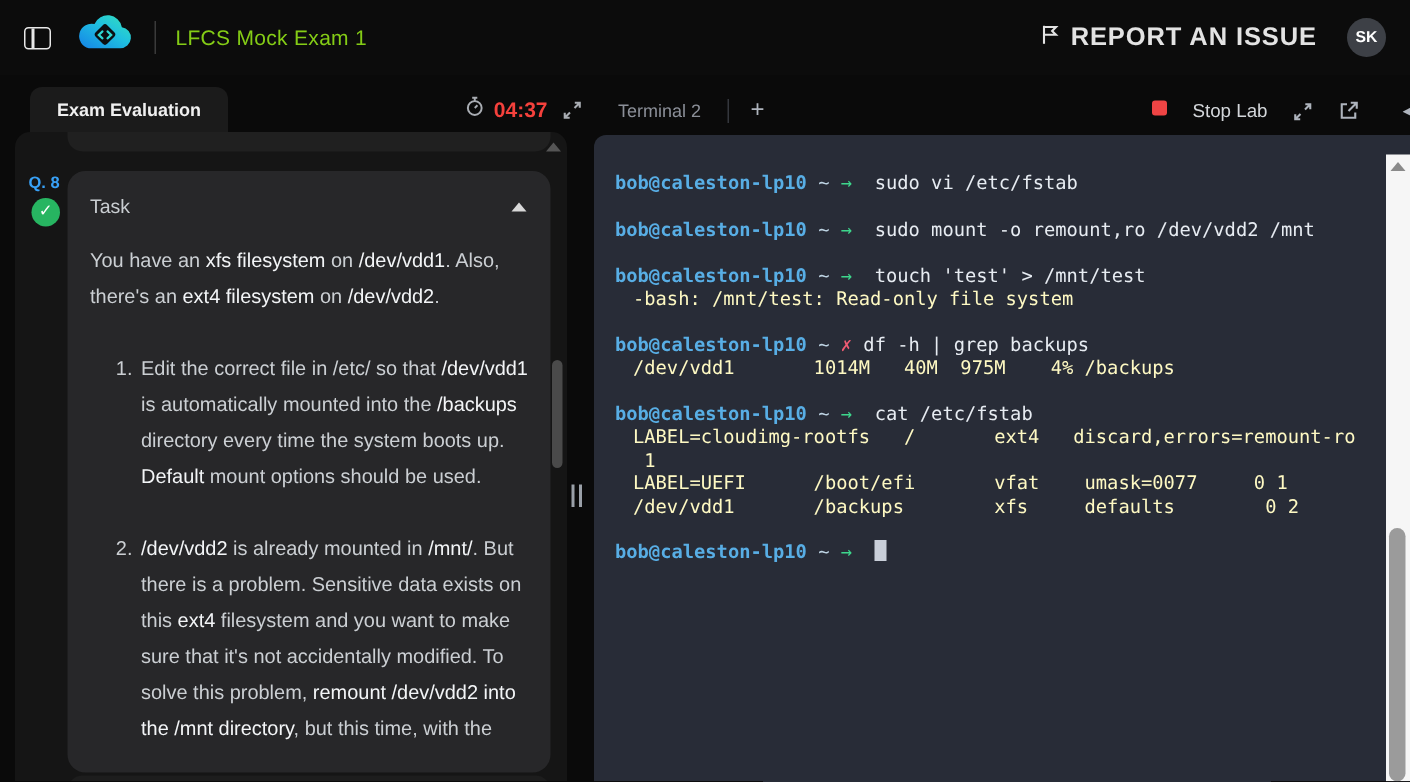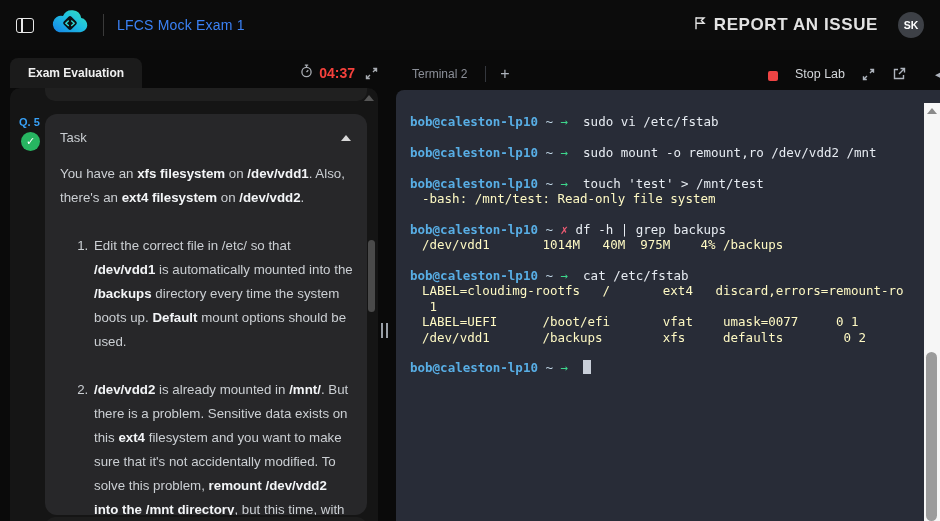--- a/index.html
+++ b/index.html
@@ -7,30 +7,30 @@
   .stage{position:relative;width:940px;height:521px;overflow:hidden;background:#0a0a0a;
          font-family:"Liberation Sans",sans-serif;color:#e5e5e5;}
 
   
   .topbar{position:absolute;left:0;top:0;width:940px;height:50px;background:#0c0c0c;
           display:flex;align-items:center;padding:0 16px;}
   .panel-toggle{width:18px;height:15px;border:1.6px solid #e8e8e8;border-radius:3px;position:relative;flex:0 0 auto;cursor:pointer;}
   .panel-toggle::after{content:"";position:absolute;left:4px;top:0;bottom:0;width:1.6px;background:#e8e8e8;}
   .logo{margin-left:16px;flex:0 0 auto;}
   .vdiv{width:1px;height:22px;background:#3a3a3a;margin:0 13px;}
-  .app-title{font-size:14px;font-weight:500;color:#3b82f6;letter-spacing:.2px;}
+  .app-title{font-size:14px;font-weight:500;color:#84cc16;letter-spacing:.2px;}
   .tb-spacer{flex:1;}
   .report{display:flex;align-items:center;gap:8px;font-size:17px;font-weight:700;
           letter-spacing:.6px;color:#e3e3e3;cursor:pointer;}
   .avatar{width:26px;height:26px;border-radius:50%;background:#3d4046;color:#fff;
           font-size:10.5px;font-weight:700;display:flex;align-items:center;justify-content:center;
           margin-left:20px;cursor:pointer;}
 
   
-  .left-tabrow{position:absolute;left:10px;top:58px;width:368px;height:30px;display:flex;align-items:center;}
+  .left-tabrow{position:absolute;left:20px;top:58px;width:368px;height:30px;display:flex;align-items:center;}
   .tab-exam{height:30px;padding:0 18px;background:#1b1b1b;border-radius:8px 8px 0 0;
             display:flex;align-items:center;font-size:12px;font-weight:700;color:#f0f0f0;cursor:pointer;}
   .timer{display:flex;align-items:center;gap:6px;margin-left:auto;margin-right:10px;}
   .timer-text{font-size:14px;font-weight:600;color:var(--c-timer);}
   .icon-btn{color:#a9adb3;cursor:pointer;display:flex;align-items:center;}
 
   .left-body{position:absolute;left:10px;top:88px;width:368px;height:433px;background:#151515;
              border-radius:10px 10px 0 0;overflow:hidden;}
   .prev-card{position:absolute;left:35px;top:0;width:322px;height:13px;background:#202020;
              border-radius:0 0 10px 10px;}
@@ -40,41 +40,41 @@
   .qcheck{position:absolute;left:11px;top:44px;width:19px;height:19px;border-radius:50%;
           background:var(--c-check);display:flex;align-items:center;justify-content:center;}
   .qcheck span{color:#fff;font-size:11px;line-height:1;}
   .task-card{position:absolute;left:35px;top:26px;width:322px;height:401px;background:#272729;
              border-radius:12px;overflow:hidden;}
   .card-head{display:flex;align-items:center;justify-content:space-between;padding:16px 16px 0 15px;}
   .card-title{font-size:13px;color:#c9cdd1;}
   .caret-up{width:0;height:0;border-left:5px solid transparent;border-right:5px solid transparent;
             border-bottom:6px solid #d8d8d8;cursor:pointer;}
   .card-body{padding:17px 14px 0 15px;font-size:13.3px;line-height:24px;color:#cbcfd3;}
-  .card-body strong{color:#f3f5f7;font-weight:700;margin-top:24px;}
+  .card-body strong{color:#f3f5f7;font-weight:400;margin-top:24px;}
   .card-body p{margin:0;}
   .card-body ol{margin:24px 0 0 0;padding-left:32px;}
   .card-body li{padding-left:2px;}
   .card-body li + li{margin-top:24px;}
   .l-scroll-up{position:absolute;right:4px;top:7px;width:0;height:0;border-left:5px solid transparent;
                border-right:5px solid transparent;border-bottom:6px solid #555;}
   .l-scroll-thumb{position:absolute;right:3px;top:152px;width:7px;height:72px;background:#4a4a4a;border-radius:4px;cursor:pointer;}
 
   
   .drag-handle{position:absolute;left:381px;top:323px;width:9px;height:15px;display:flex;gap:3px;cursor:col-resize;}
   .drag-handle i{width:2px;height:15px;background:#9aa0a8;display:block;}
 
   
   .term-tabrow{position:absolute;left:396px;top:58px;width:544px;height:32px;display:flex;align-items:center;}
   .term-tab{height:32px;padding:0 16px;display:flex;align-items:center;font-size:12px;cursor:pointer;}
   .term-tab.active{background:#191b20;border-radius:8px 8px 0 0;font-weight:700;color:#fafafa;}
   .term-tab.inactive{color:#8b8f98;}
   .t-div{width:1px;height:16px;background:#34373d;margin:0 2px;}
   .add-tab{font-size:16px;color:#aeb4bd;padding:0 12px;cursor:pointer;}
-  .stop-lab{display:flex;align-items:flex-end;gap:17px;margin-left:auto;cursor:pointer;}
+  .stop-lab{display:flex;align-items:flex-start;gap:17px;margin-left:auto;cursor:pointer;}
   .stop-sq{width:10px;height:10px;background:var(--c-stop);border-radius:2px;}
   .stop-txt{font-size:12.5px;color:#d3d6da;}
   .term-icons{display:flex;align-items:center;gap:17px;margin-left:17px;}
   .edge-sliver{width:5px;height:10px;overflow:hidden;color:#aeb4bd;font-size:11px;line-height:10px;margin-left:12px;}
 
   .term-body{position:absolute;left:396px;top:90px;width:544px;height:431px;background:#282c37;
              border-radius:8px 0 0 0;overflow:hidden;}
   .terminal{position:absolute;left:14px;top:24px;right:20px;bottom:0;margin:0;
             font-family:"DejaVu Sans Mono",monospace;font-size:12.5px;line-height:15.4px;
             white-space:pre;color:#dce2ea;}
@@ -147,21 +147,21 @@
       <svg width="13" height="13" viewBox="0 0 13 13" fill="none" stroke="#a9adb3" stroke-width="1.4">
         <path d="M8 5 L11.5 1.5 M8.2 1.5 h3.3 v3.3"></path>
           <path d="M5 8 L1.5 11.5 M1.5 8.2 v3.3 h3.3"></path>
       </svg>
     </span>
   </div>
 
   <div class="left-body">
     <div class="prev-card"></div>
 
-    <div class="qlabel">Q. 5</div>
+    <div class="qlabel">Q. 8</div>
     <div class="qcheck">
       <span>✓</span>
     </div>
 
     <div class="task-card">
       <div class="card-head">
         <span class="card-title">Task</span>
         <span class="caret-up"></span>
       </div>
       <div class="card-body">

